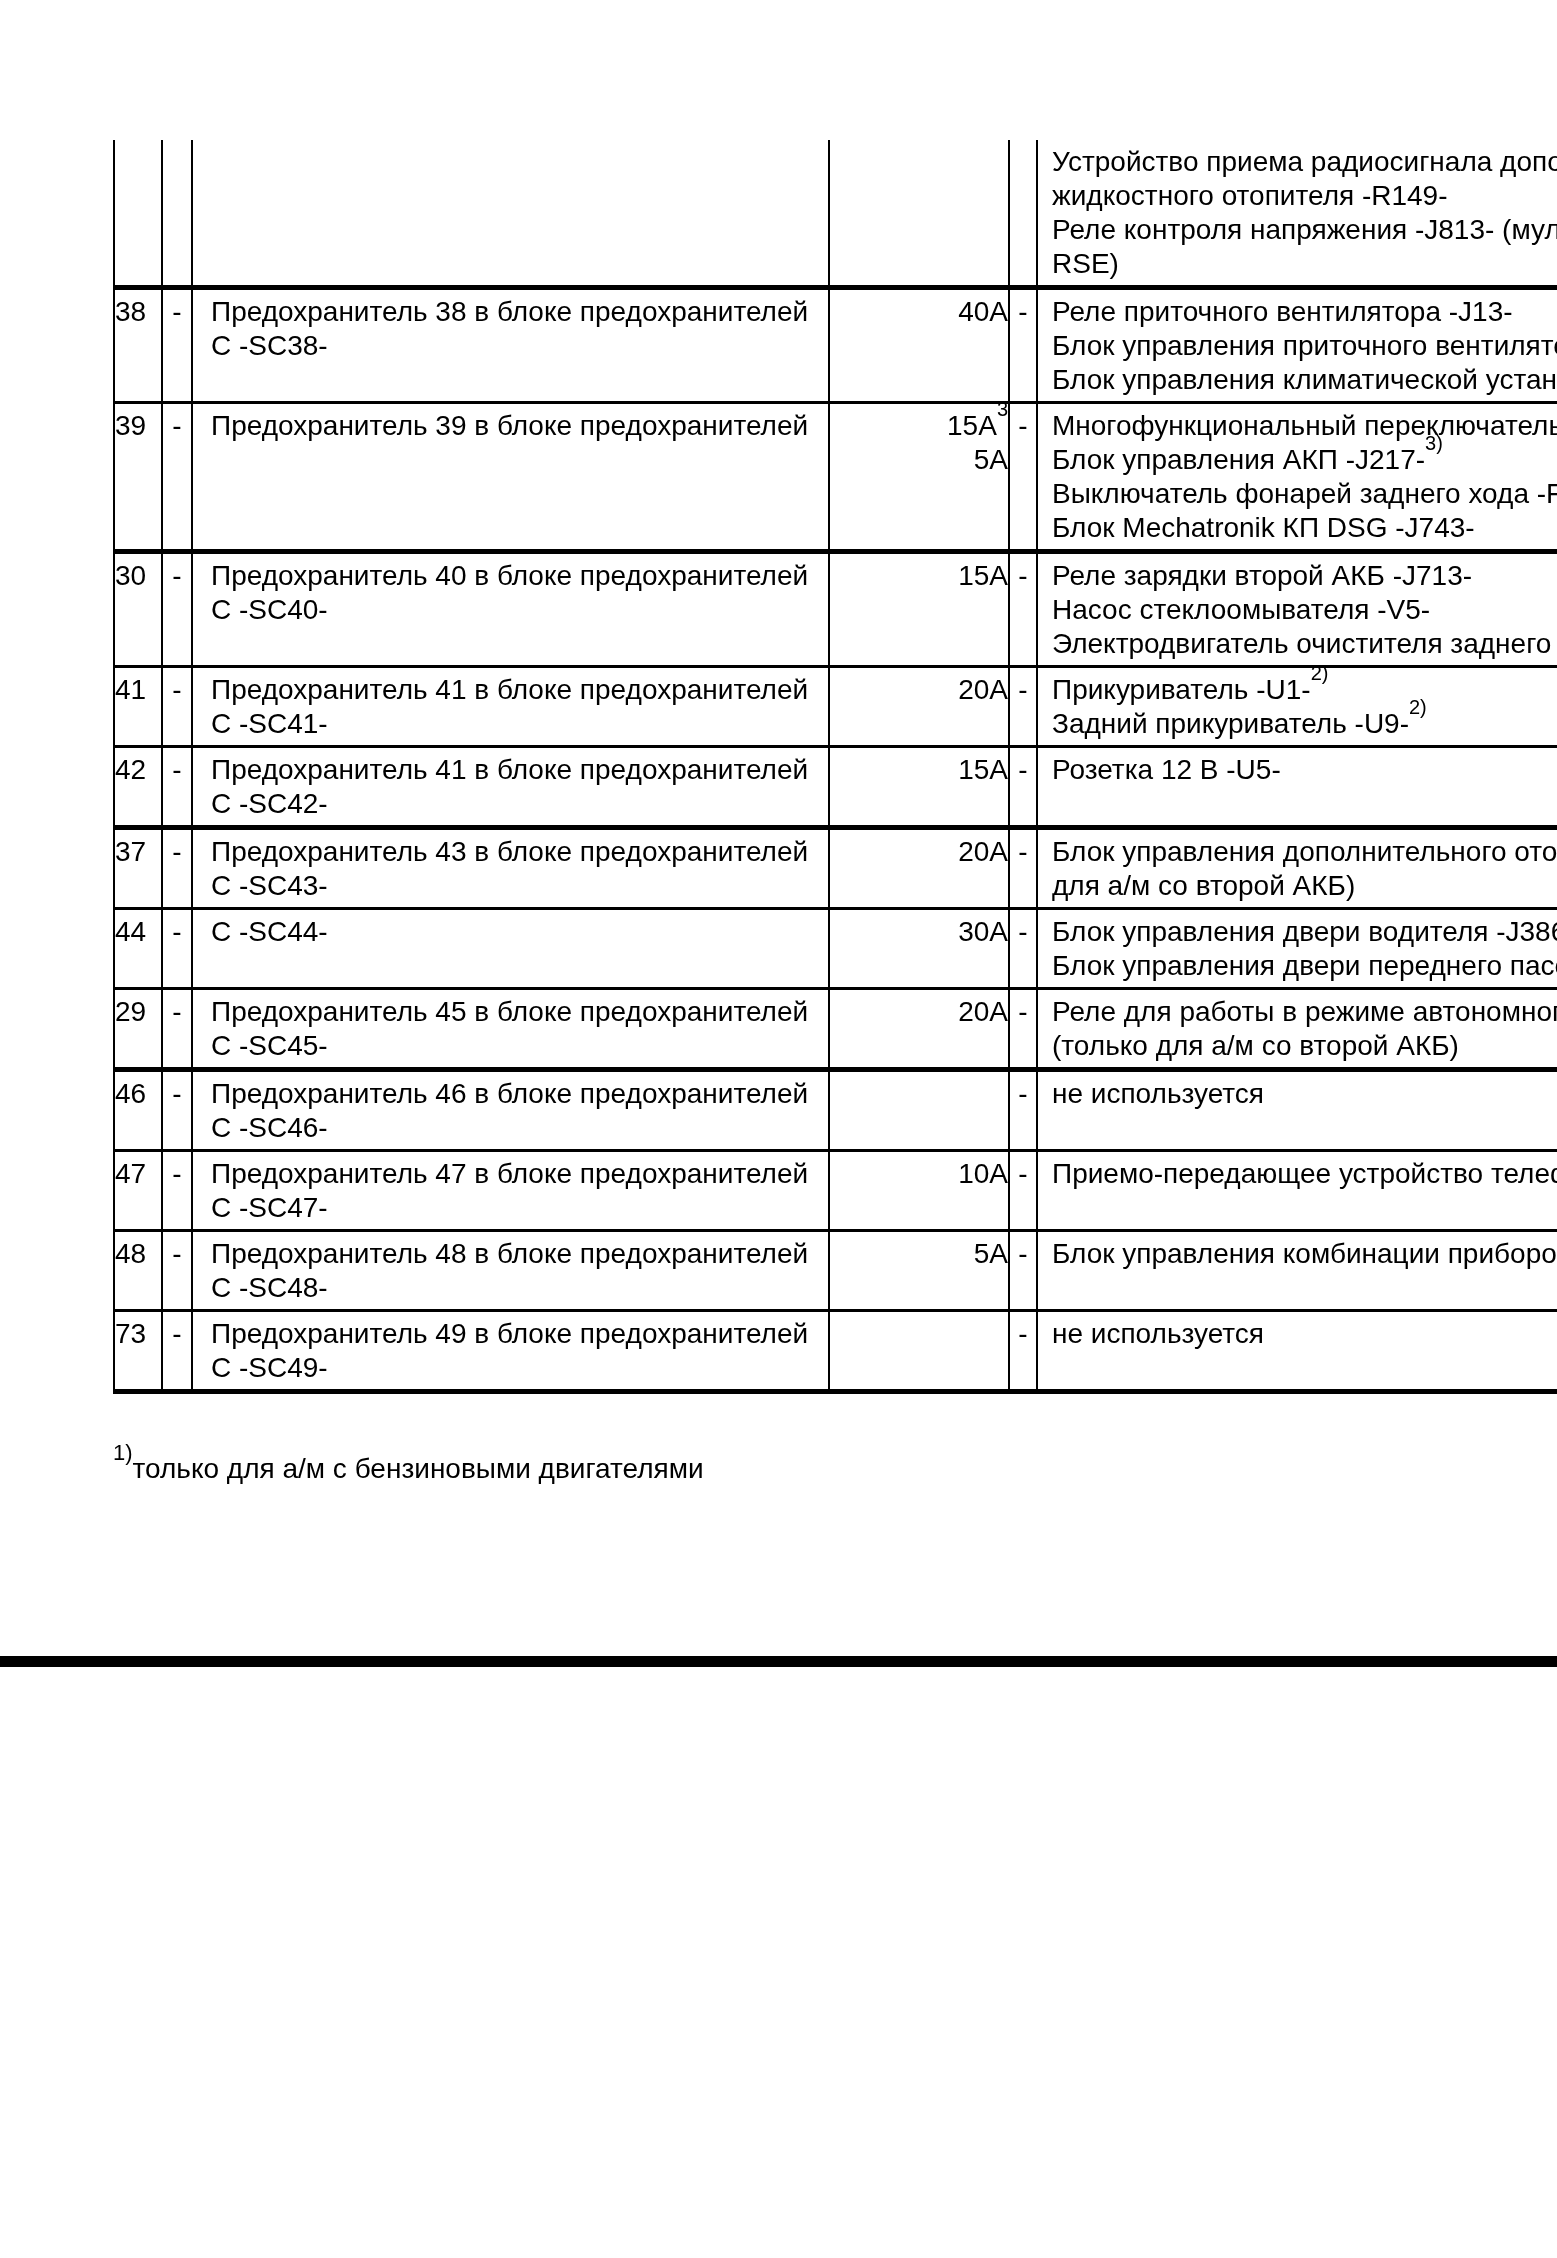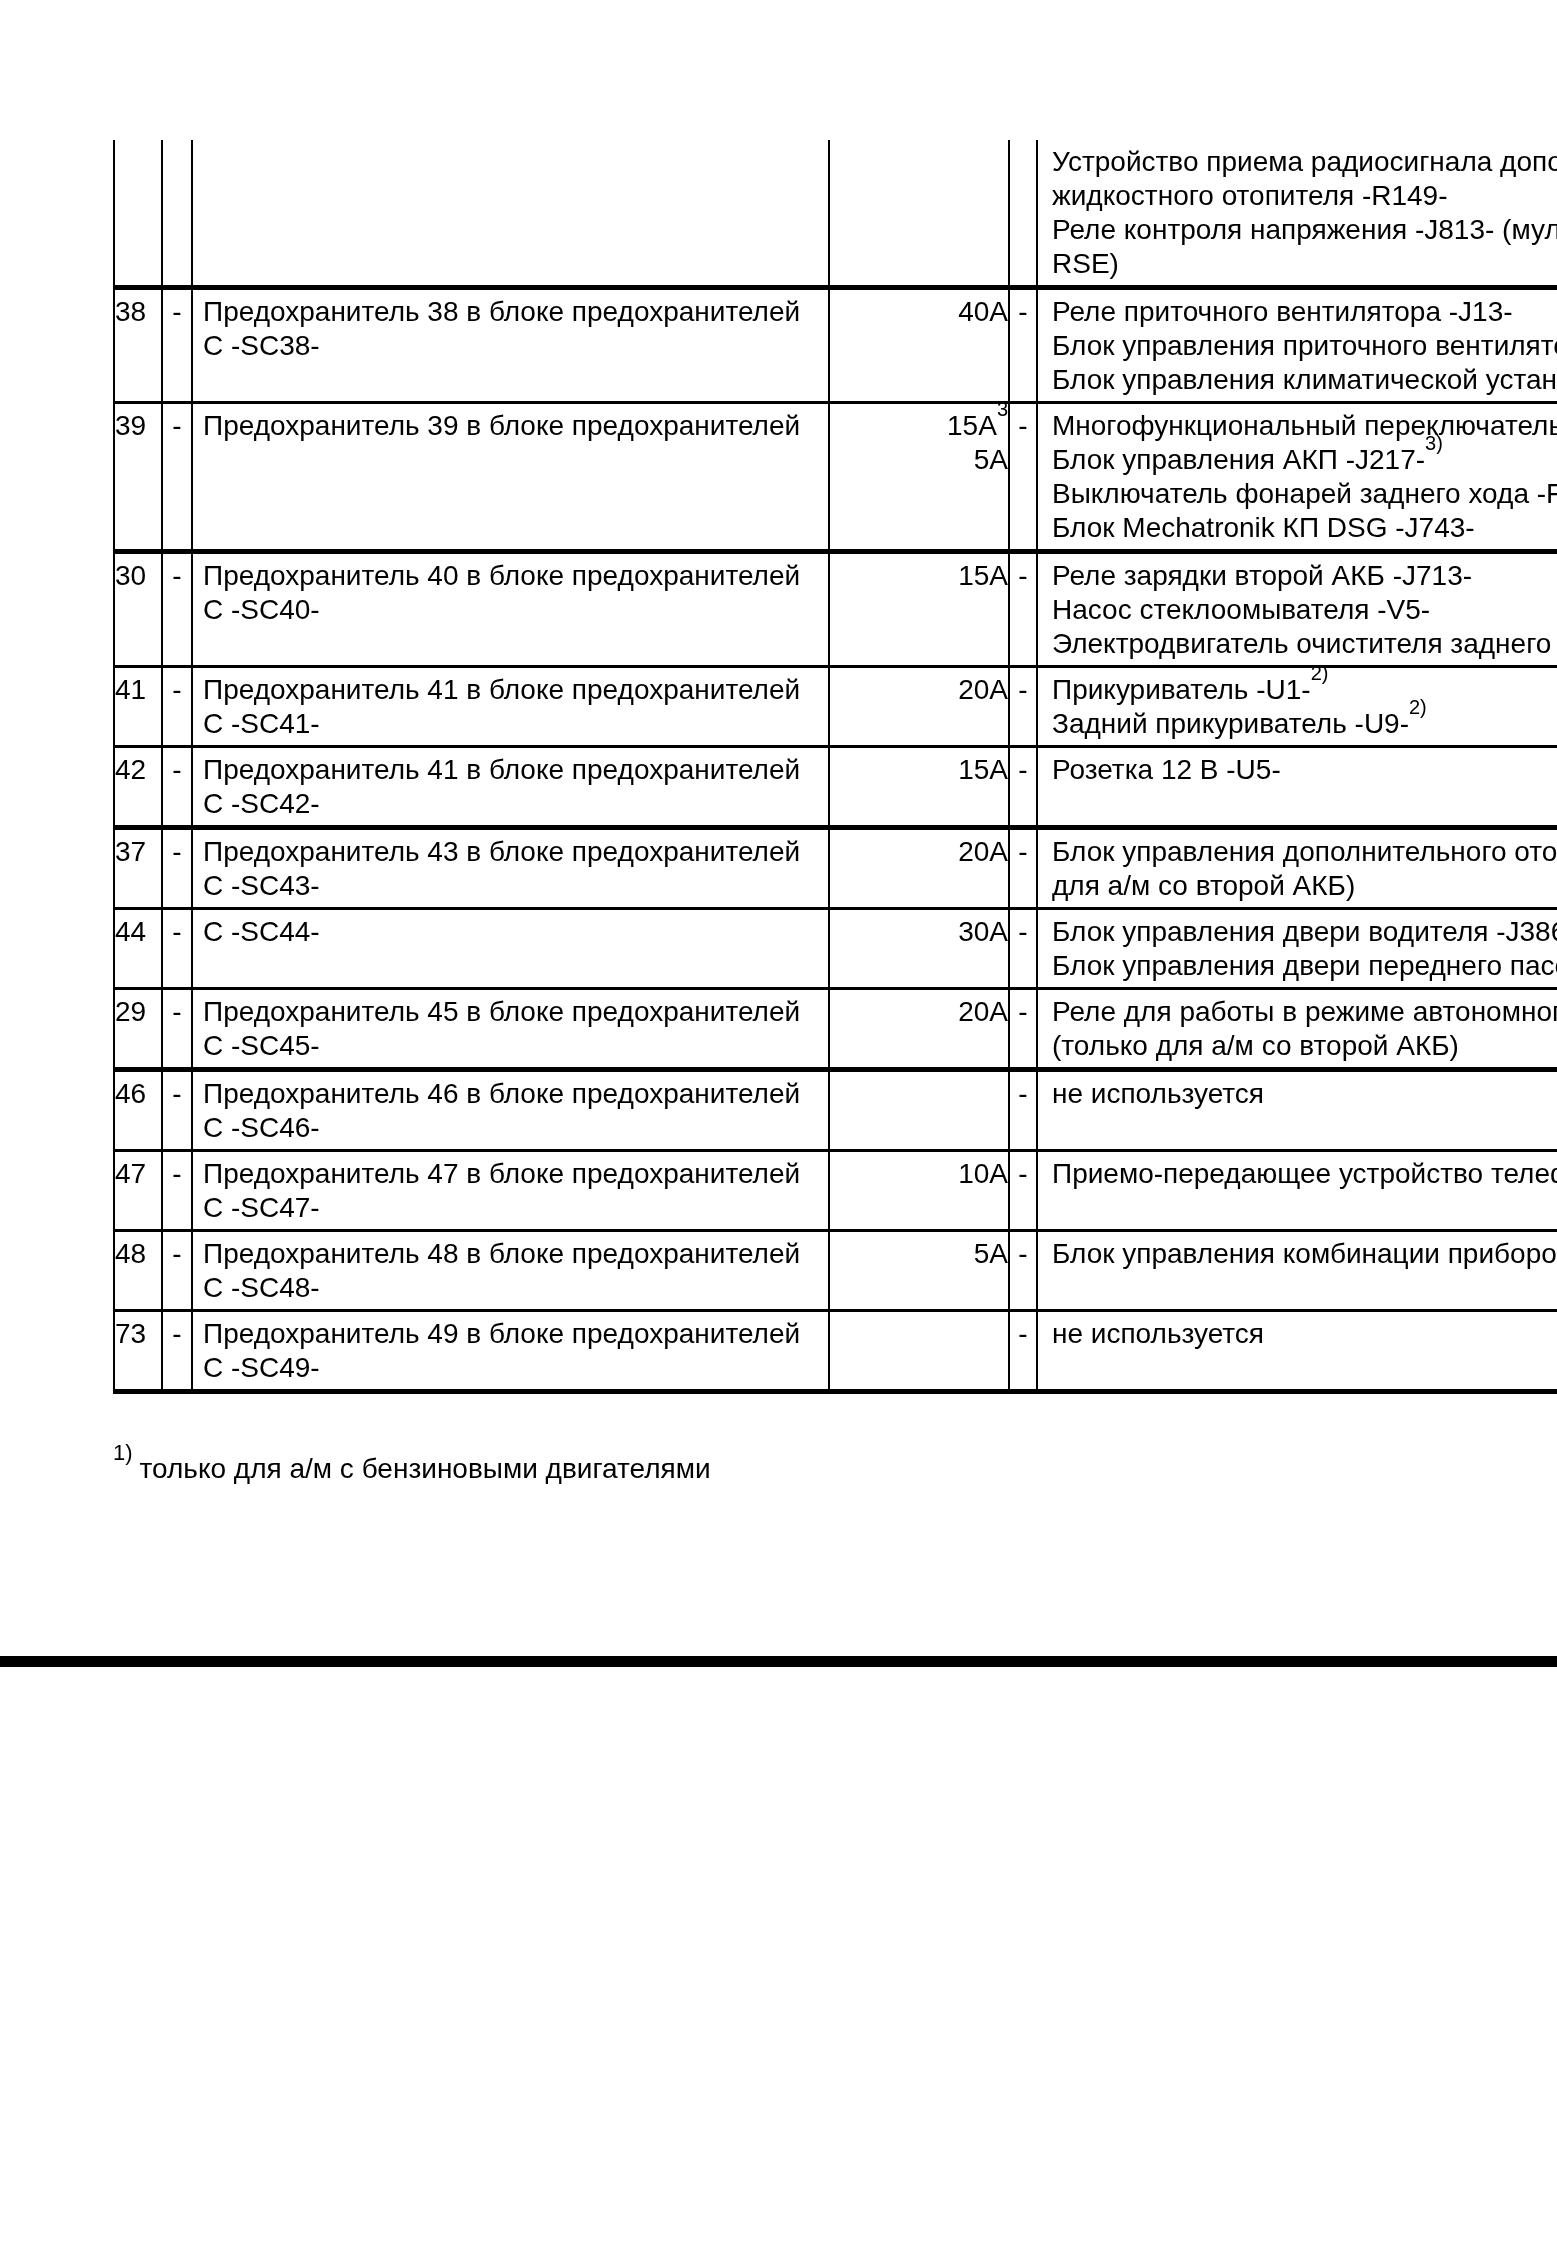--- a/index.html
+++ b/index.html
@@ -32,21 +32,21 @@
   .row.sep-thick { border-top: 5px solid #000; }
   .cell {
     box-sizing: border-box;
     border-right: 2px solid #000;
     padding: 5px 0 4px 0;
     overflow: visible;
   }
   .cell .line { white-space: nowrap; }
   .cell.num   { width: 48px;  text-align: left; }
   .cell.dash  { width: 30px;  text-align: center; }
-  .cell.desc  { width: 637px; padding-left: 10px; }
+  .cell.desc  { width: 637px; padding-left: 18px; }
   .cell.amp   { width: 180px; text-align: right; }
   .cell.dash2 { width: 28px;  text-align: center; }
   .cell.cons  { width: 790px; padding-left: 14px; border-right: none; }
   sup.sup {
     font-size: 20px;
     line-height: 0;
     position: relative;
     top: -9px;
   }
   
@@ -57,21 +57,21 @@
     font-size: 28px;
     line-height: 34px;
     white-space: nowrap;
   }
   .footnote sup.fn-marker {
     font-size: 22px;
     line-height: 0;
     position: relative;
     top: -8px;
   }
-  .footnote .fn-text { margin-left: 7px; }
+  .footnote .fn-text { }
   
   .divider-bar {
     position: absolute;
     left: 0;
     top: 1656px;
     width: 1557px;
     height: 11px;
     background: #000;
   }
 </style>

